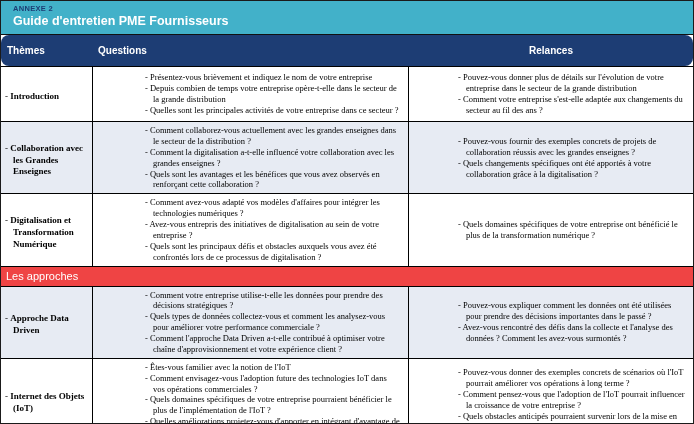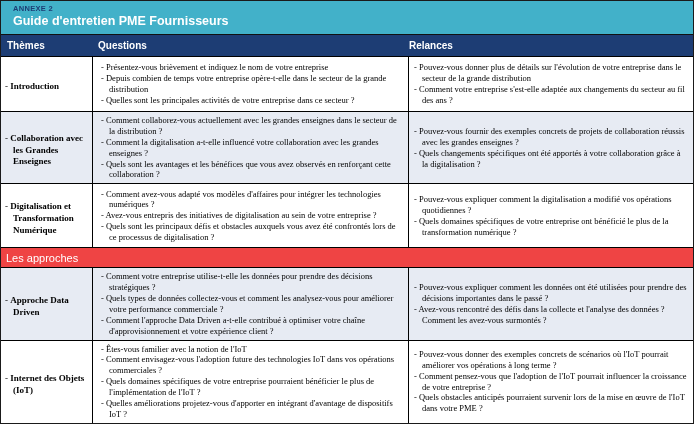--- a/index.html
+++ b/index.html
@@ -16,43 +16,43 @@
   .annexe{
     font-family:"Liberation Sans", sans-serif;
     font-size:7.5px;font-weight:bold;letter-spacing:.3px;
   }
   .title{
     font-family:"Liberation Sans", sans-serif;
     font-size:12.5px;font-weight:bold;color:#ffffff;margin-top:1px;
   }
   
   .thead{
-    display:flex;height:21px;align-items:center;
+    display:flex;height:31px;align-items:center;
     font-family:"Liberation Sans", sans-serif;
-    font-size:10px;font-weight:bold;color:#fff;
+    font-size:10px;font-weight:bold;color:#fff;border-radius:8px;
   }
   .th{box-sizing:border-box;}
   .th-themes{width:92px;padding-left:6px;}
   .th-questions{width:316px;padding-left:5px;}
-  .th-relances{flex:1;text-align:left;}
+  .th-relances{flex:1;text-align:center;}
   
   .trow{display:flex;border-top:1px solid #000;background:#fff;}
   .trow.tint{background:#e7ebf3;}
   .cell{box-sizing:border-box;display:flex;flex-direction:column;justify-content:center;}
   .theme-cell{width:92px;border-right:1px solid #000;padding:9px 2px 3px 4px;}
   .q-cell{width:316px;border-right:1px solid #000;padding:3px 8px 3px 8px;}
   .r-cell{flex:1;padding:3px 6px 3px 5px;}
   .theme-item{
     font-size:9px;font-weight:bold;line-height:1.3;
     padding-left:8px;text-indent:-8px;
   }
   .theme-item::before{content:"- ";font-weight:normal;}
   .item{
     font-size:8.5px;line-height:1.28;
-    padding-left:8px;text-indent:-8px;
+    padding-left:8px;text-indent:-8px;margin-left:44px;
   }
   .item::before{content:"- ";}
   
   .section-band{
     border-top:1px solid #000;height:20px;box-sizing:border-box;
     display:flex;align-items:center;padding-left:5px;
     font-family:"Liberation Sans", sans-serif;
     font-size:11px;color:#fff;
   }
 </style>
@@ -101,21 +101,20 @@
       <div class="trow" style="min-height: 63px;">
         <div class="cell theme-cell">
           <div class="theme-item">Digitalisation et Transformation Numérique</div>
         </div>
         <div class="cell q-cell">
           <div class="item">Comment avez-vous adapté vos modèles d'affaires pour intégrer les technologies numériques ?</div>
           <div class="item">Avez-vous entrepris des initiatives de digitalisation au sein de votre entreprise ?</div>
           <div class="item">Quels sont les principaux défis et obstacles auxquels vous avez été confrontés lors de ce processus de digitalisation ?</div>
         </div>
         <div class="cell r-cell">
-          <div class="item">Pouvez-vous expliquer comment la digitalisation a modifié vos opérations quotidiennes ?</div>
           <div class="item">Quels domaines spécifiques de votre entreprise ont bénéficié le plus de la transformation numérique ?</div>
         </div>
       </div>
       <div class="section-band" style="background: #ef4444;">Les approches</div>
       <div class="trow tint" style="min-height: 58px; background: rgb(231, 235, 243);">
         <div class="cell theme-cell">
           <div class="theme-item">Approche Data Driven</div>
         </div>
         <div class="cell q-cell">
           <div class="item">Comment votre entreprise utilise-t-elle les données pour prendre des décisions stratégiques ?</div>

